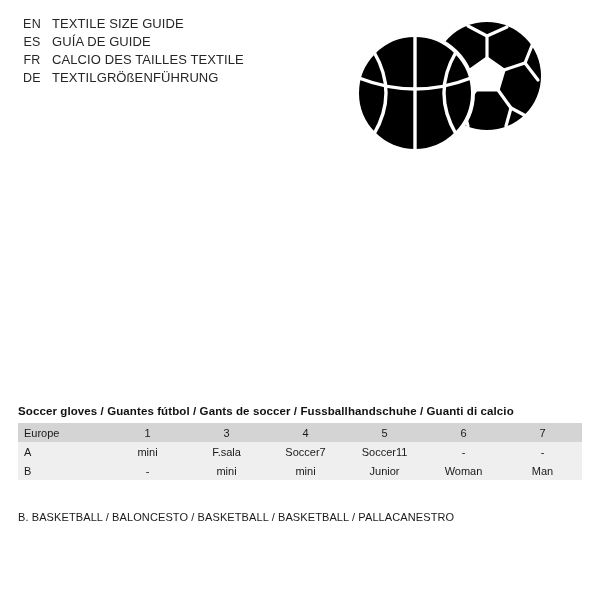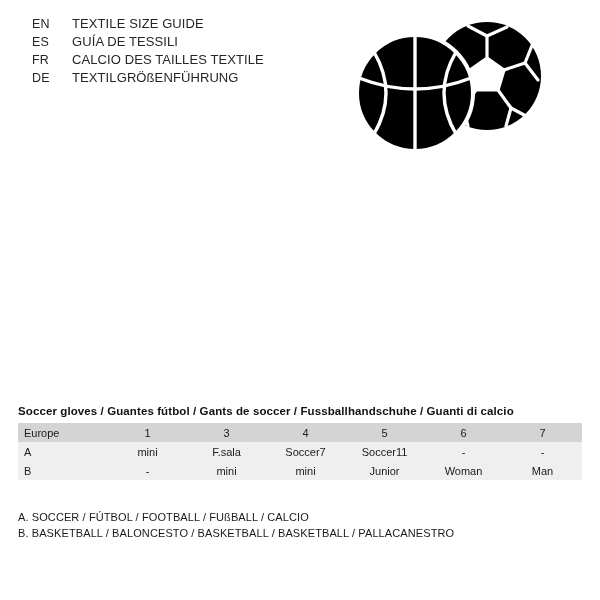--- a/index.html
+++ b/index.html
@@ -17,23 +17,24 @@
   }
   .page {
     position: relative;
     width: 600px;
     height: 600px;
   }
 
   
   .legend {
     position: absolute;
-    left: 32px;
+    left: 12px;
     top: 15px;
     width: 320px;
+    text-align: center;
   }
   .legend-row {
     display: flex;
     align-items: baseline;
     height: 18px;
     line-height: 18px;
   }
   .legend-code {
     width: 40px;
     flex: 0 0 40px;
@@ -120,21 +121,21 @@
 
 <div class="page">
 
   <div class="legend">
     <div class="legend-row">
       <span class="legend-code">EN</span>
       <span class="legend-text">TEXTILE SIZE GUIDE</span>
     </div>
     <div class="legend-row">
       <span class="legend-code">ES</span>
-      <span class="legend-text">GUÍA DE TESSILI</span>
+      <span class="legend-text">GUÍA DE GUIDE</span>
     </div>
     <div class="legend-row">
       <span class="legend-code">FR</span>
       <span class="legend-text">CALCIO DES TAILLES TEXTILE</span>
     </div>
     <div class="legend-row">
       <span class="legend-code">DE</span>
       <span class="legend-text">TEXTILGRÖßENFÜHRUNG</span>
     </div>
   </div>
@@ -206,17 +207,16 @@
           <td>mini</td>
           <td>Junior</td>
           <td>Woman</td>
           <td>Man</td>
         </tr>
       </tbody>
     </table>
   </div>
 
   <div class="footnotes">
-    <div class="footnote">A. SOCCER / FÚTBOL / FOOTBALL / FUßBALL / CALCIO</div>
     <div class="footnote">B. BASKETBALL / BALONCESTO / BASKETBALL / BASKETBALL / PALLACANESTRO</div>
   </div>
 
 </div>
 
 </body></html>

